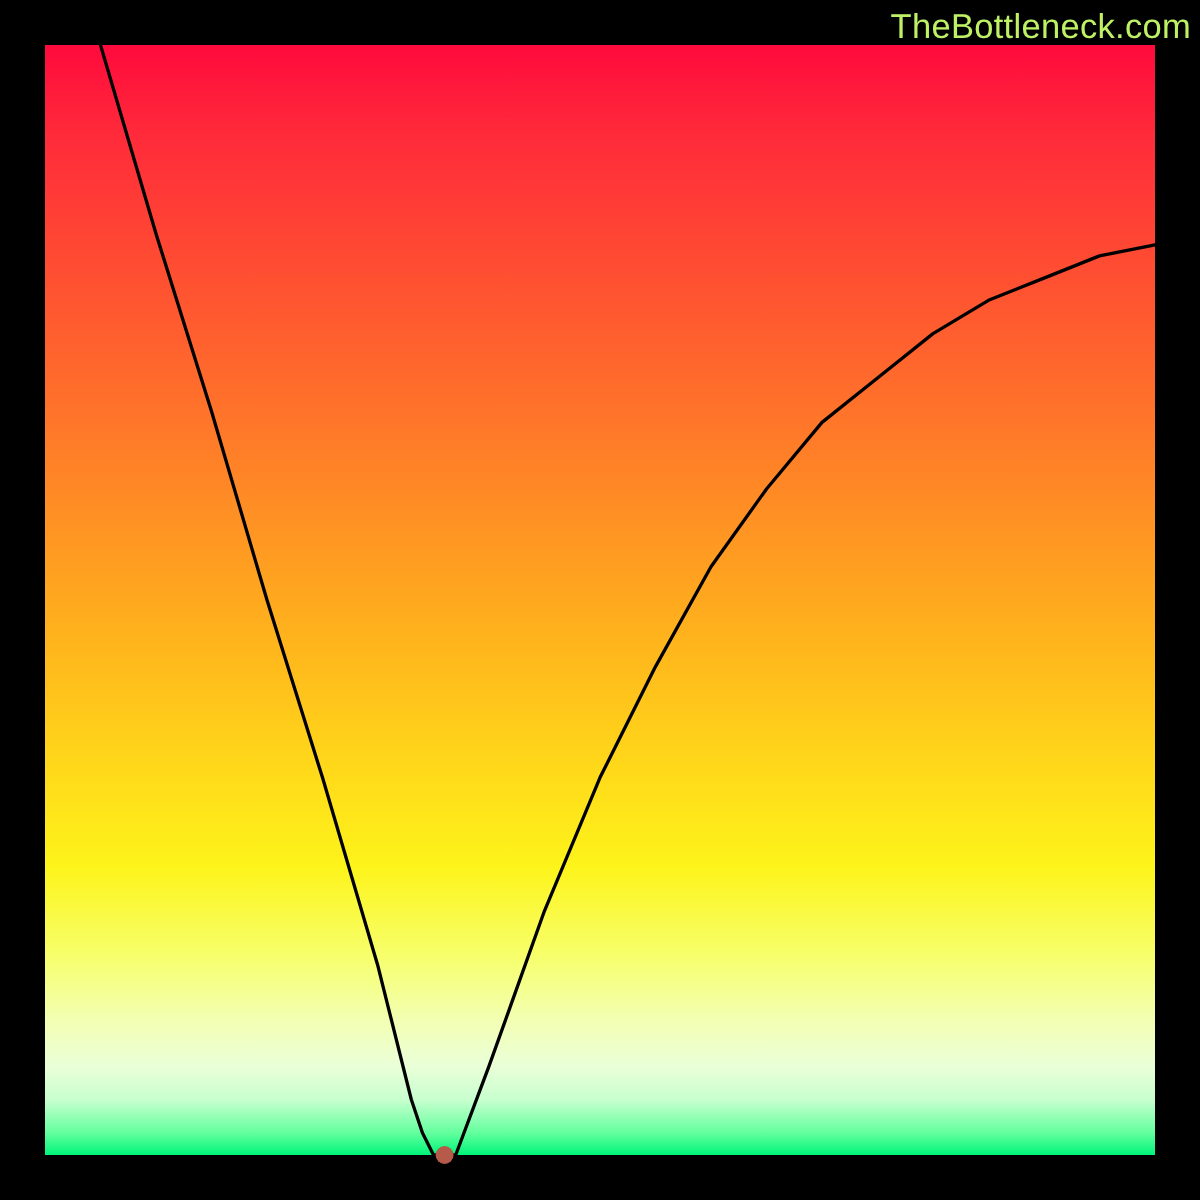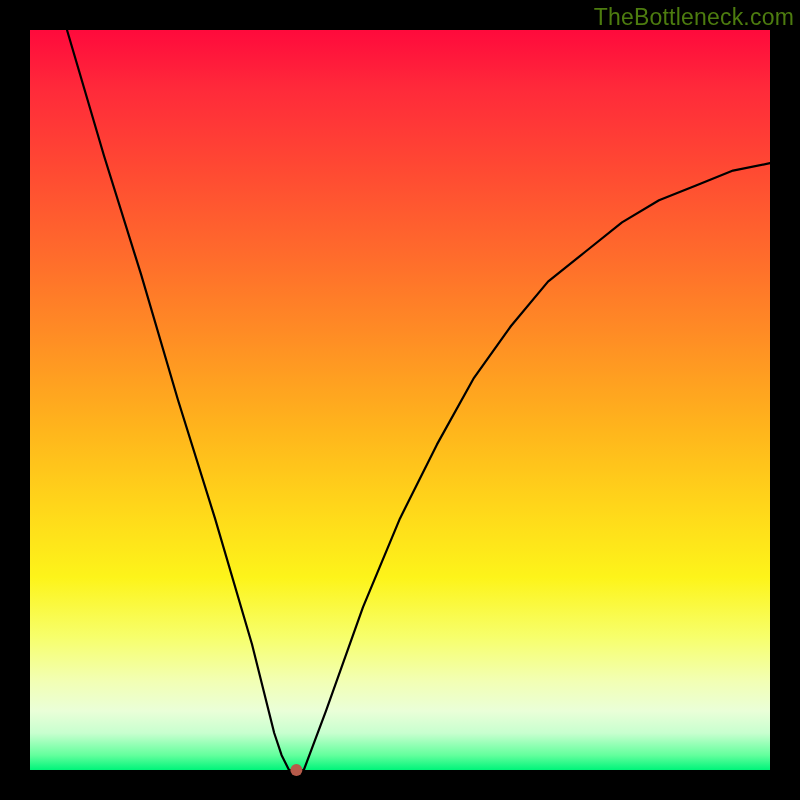--- a/index.html
+++ b/index.html
@@ -31,21 +31,21 @@
       #c8ffcf 95%,
       #63ff9d 98%,
       #00f47a 100%);
   }
   .watermark {
     position: absolute;
     top: 4px;
     right: 6px;
     font-family: Arial, Helvetica, sans-serif;
     font-size: 23px;
-    color: #4d7c0f;
+    color: #bef264;
     letter-spacing: 0.2px;
     user-select: none;
   }
   .curve-svg {
     position: absolute;
     left: 0; top: 0;
     width: 100%;
     height: 100%;
     overflow: visible;
   }

